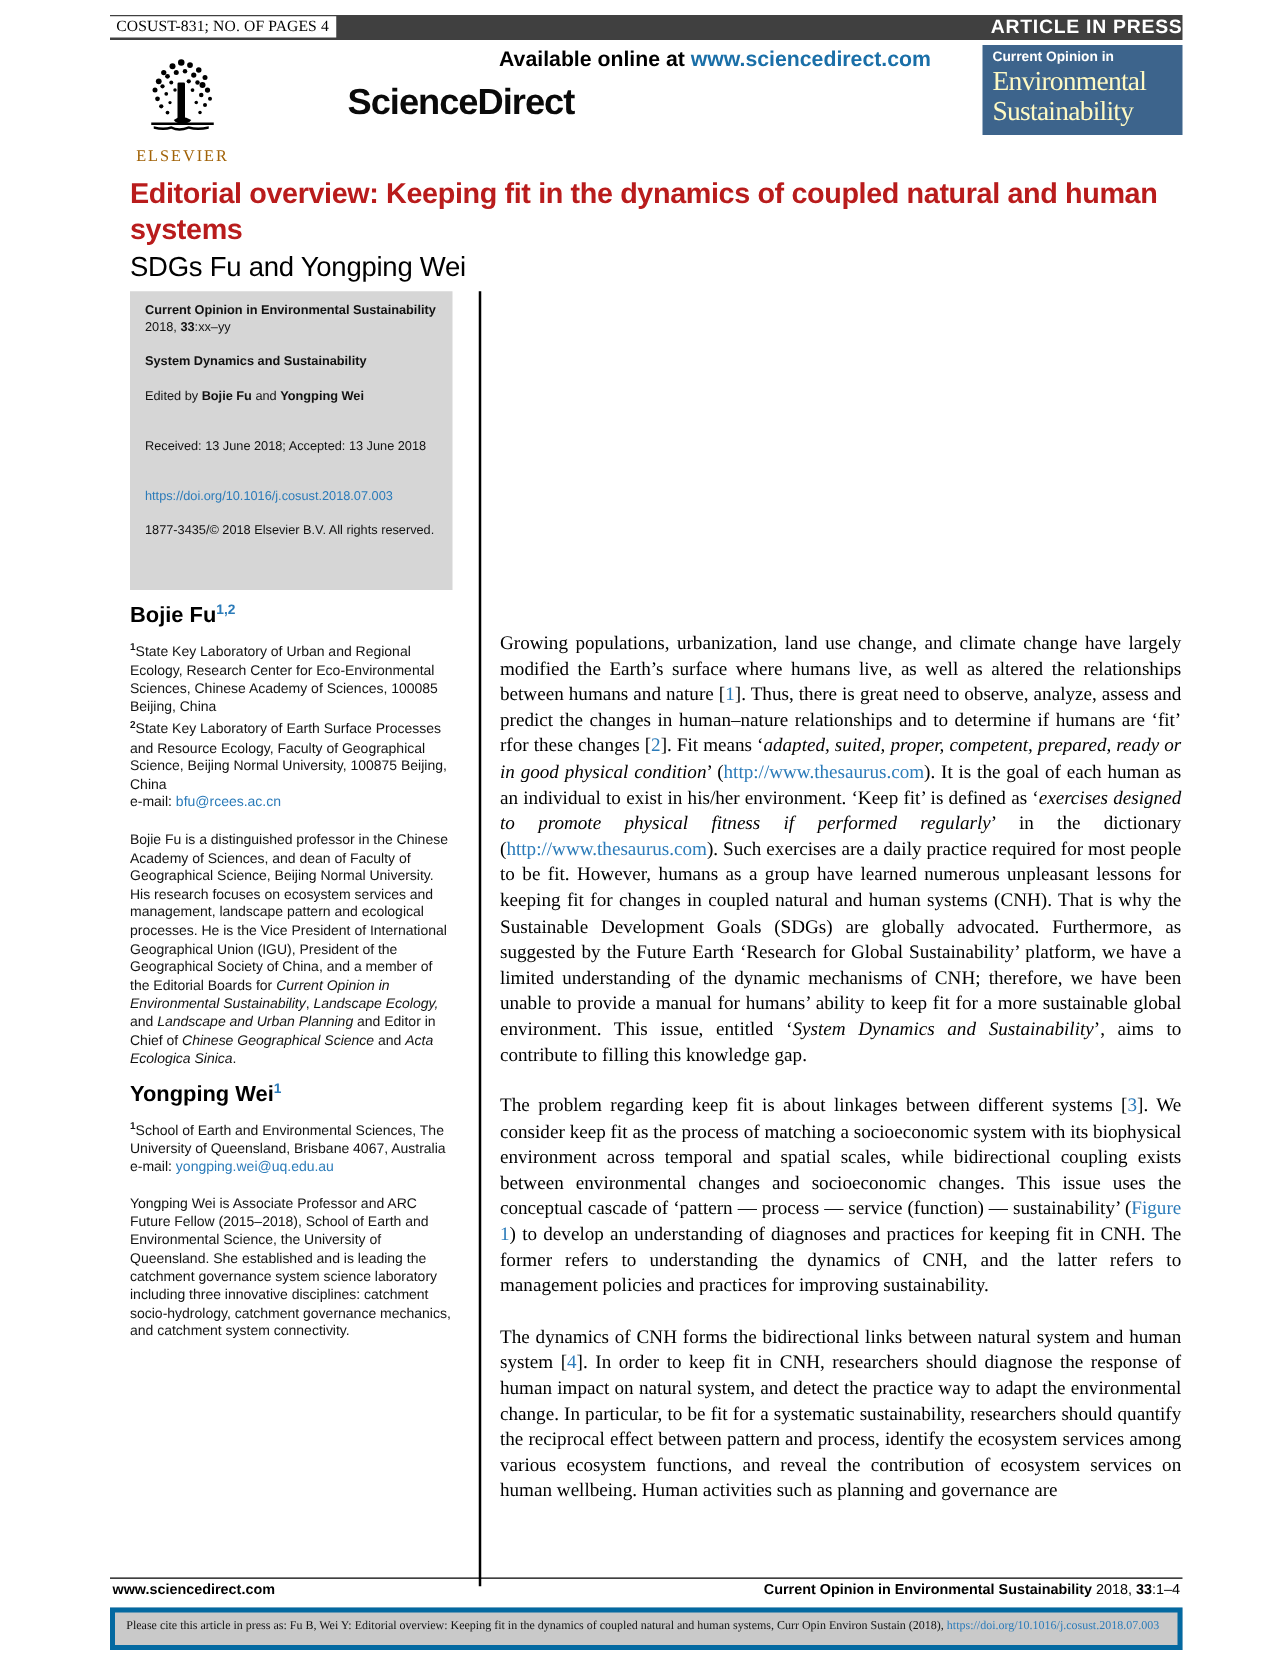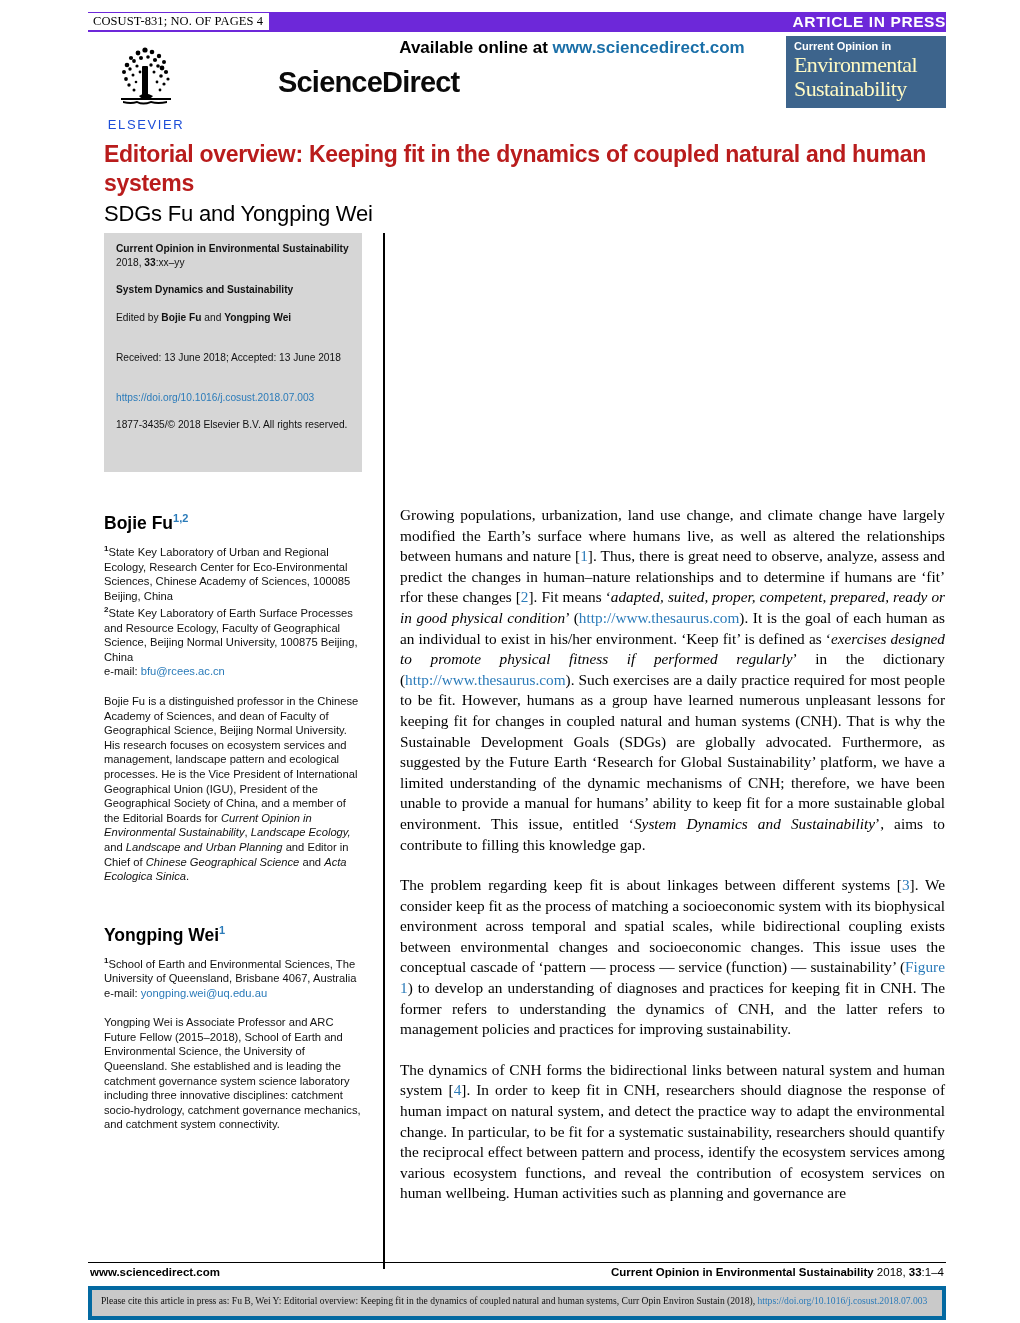--- a/index.html
+++ b/index.html
@@ -22,21 +22,21 @@
     left: 0; top: 0;
     width: 1020px;
     height: 1323px;
   }
 
   
   .runhead {
     position: absolute;
     left: 88px; top: 12px;
     width: 858px; height: 20px;
-    background: #6d28d9;
+    background: #404040;
   }
   .runhead-id {
     position: absolute;
     left: 0px; top: 1px;
     font-family: "Liberation Serif", serif;
     font-size: 12.5px;
     letter-spacing: .1px;
     color: #000;
     background: #fff;
     padding: 1px 6px 1px 5px;
@@ -64,24 +64,24 @@
     left: 10px; top: 2px;
     width: 96px;
     text-align: center;
   }
   .elsevier-tree {
     width: 82px; height: 78px;
     margin: 0 auto;
     display: block;
   }
   .elsevier-word {
-    font-family: Liberation Sans, sans-serif;
+    font-family: Liberation Serif, serif;
     font-size: 13px;
     letter-spacing: 1.6px;
-    color: #1d4ed8;
+    color: #a16207;
     margin-top: 1px;
   }
 
   .avail-online {
     position: absolute;
     left: 204px; top: 2px;
     width: 560px;
     text-align: center;
     font-family: "Liberation Sans", sans-serif;
     font-weight: bold;
@@ -175,21 +175,21 @@
     font-size: 10.2px;
     line-height: 14.2px;
     color: #111;
   }
   .meta-box p { margin: 0 0 13px 0; }
   .meta-box p.tight { margin-bottom: 0; }
   .meta-box .b { font-weight: bold; }
   .meta-box .doi { color: #2b7bb9; }
   .meta-gap { height: 13px; }
 
-  .auth-sec { margin-top: 36px; }
+  .auth-sec { margin-top: 6px; }
   .auth-name {
     font-family: "Liberation Sans", sans-serif;
     font-weight: bold;
     font-size: 17.5px;
     line-height: 20px;
     color: #000;
     margin: 0 0 9px 0;
   }
   .auth-name sup { font-size: 11px; color: #2b7bb9; font-weight: bold; }
 

